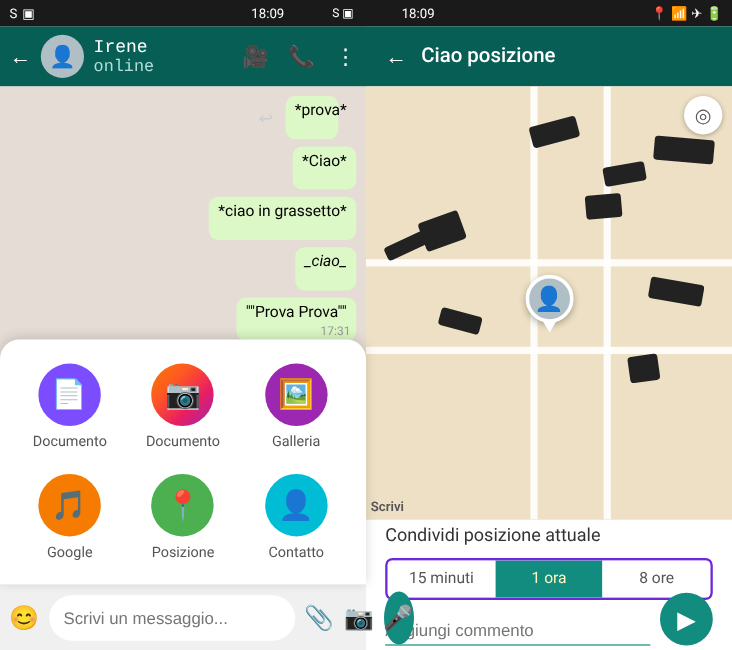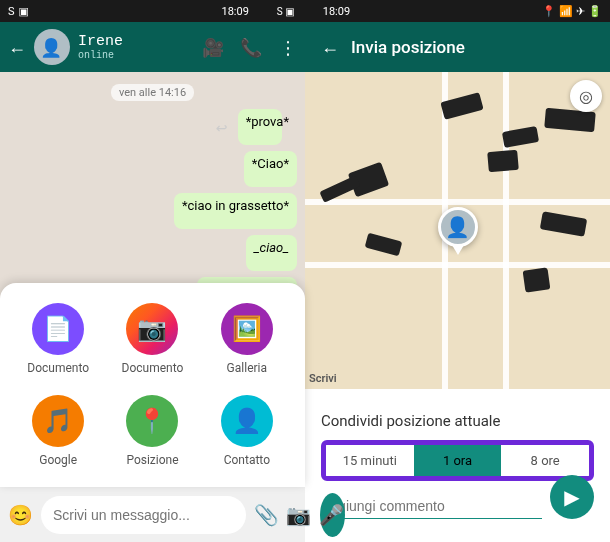--- a/index.html
+++ b/index.html
@@ -54,21 +54,21 @@
       flex: 1;
       font-family: Liberation Mono, monospace;
     }
     .chat-name {
       color: #fff;
       font-size: 15px;
       font-weight: 500;
     }
     .chat-status {
       color: #b2dfdb;
-      font-size: 10px;
+      font-size: 14px;
     }
     .chat-actions {
       display: flex;
       gap: 16px;
     }
     .chat-actions span {
       color: #fff;
       font-size: 18px;
     }
 
@@ -309,45 +309,45 @@
       display: flex;
       align-items: center;
       justify-content: center;
       box-shadow: 0 1px 4px rgba(0,0,0,0.3);
       font-size: 14px;
     }
 
     
     .location-bottom {
       background: #fff;
-      padding: 23px 16px;
+      padding: 4px 16px;
     }
     .location-share-title {
       font-size: 15px;
       color: #333;
       margin-bottom: 10px;
     }
     .time-options {
       display: flex;
-      border: 5px solid #6d28d9;
+      border: 2px solid #6d28d9;
       border-radius: 6px;
       overflow: hidden;
       margin-bottom: 10px;
     }
     .time-opt {
       flex: 1;
       text-align: center;
       padding: 8px 4px;
       font-size: 13px;
       color: #555;
       background: #fff;
     }
     .time-opt.active {
       background: #128c7e;
-      color: #000000;
+      color: #fef9c3;
     }
     .comment-row {
       display: flex;
       align-items: center;
       gap: 8px;
       border-bottom: 1px solid #128c7e;
       padding-bottom: 4px;
     }
     .comment-input {
       flex: 1;
@@ -371,21 +371,21 @@
     }
   </style>
 </head>
 <body>
 
 <div style="width:610px; height:22px; background:#1a1a1a; display:flex; justify-content:space-between; align-items:center; padding:0 8px;">
   <div style="display:flex;align-items:center;gap:4px;color:#fff;font-size:11px;">
     <span>S</span>
     <span>▣</span>
   </div>
-  <div style="display:flex;align-items:center;gap:28px;">
+  <div style="display:flex;align-items:center;gap:40px;">
     <span style="color:#fff;font-size:11px;">18:09</span>
     <span style="color:#fff;font-size:10px;">S ▣</span>
     <span style="color:#fff;font-size:11px;">18:09</span>
   </div>
   <div style="display:flex;align-items:center;gap:3px;color:#fff;font-size:11px;">
     <span>📍</span>
     <span>📶</span>
     <span>✈</span>
     <span>🔋</span>
   </div>
@@ -403,21 +403,20 @@
         <div class="chat-status">online</div>
       </div>
       <div class="chat-actions">
         <span>🎥</span>
         <span>📞</span>
         <span>⋮</span>
       </div>
     </div>
 
     <div class="chat-messages">
-      <div class="date-divider">ven alle 14:16</div>
 
       <div style="position:relative; align-self:flex-end;">
         <span style="position:absolute;left:-22px;top:50%;transform:translateY(-50%);color:#ccc;font-size:14px;">↩</span>
         <div class="msg-bubble sent">
           <span style="">*prova*</span>
         </div>
       </div>
 
       <div class="msg-bubble sent">
         <span>*Ciao*</span>
@@ -477,21 +476,21 @@
       <span class="input-icon">📎</span>
       <span class="input-icon">📷</span>
       <div class="mic-button">🎤</div>
     </div>
   </div>
 
   <div class="right-panel">
 
     <div class="location-header">
       <span class="back-icon">←</span>
-      <span class="location-title">Invia posizione</span>
+      <span class="location-title">Ciao posizione</span>
     </div>
 
     <div class="map-area">
       <div class="map-bg"></div>
 
       <div class="road-h" style="top:40%; background:#fff; opacity:0.9;"></div>
       <div class="road-h" style="top:60%; background:#fff; opacity:0.9;"></div>
       <div class="road-v" style="left:45%; background:#fff; opacity:0.9;"></div>
       <div class="road-v" style="left:65%; background:#fff; opacity:0.9;"></div>
 

